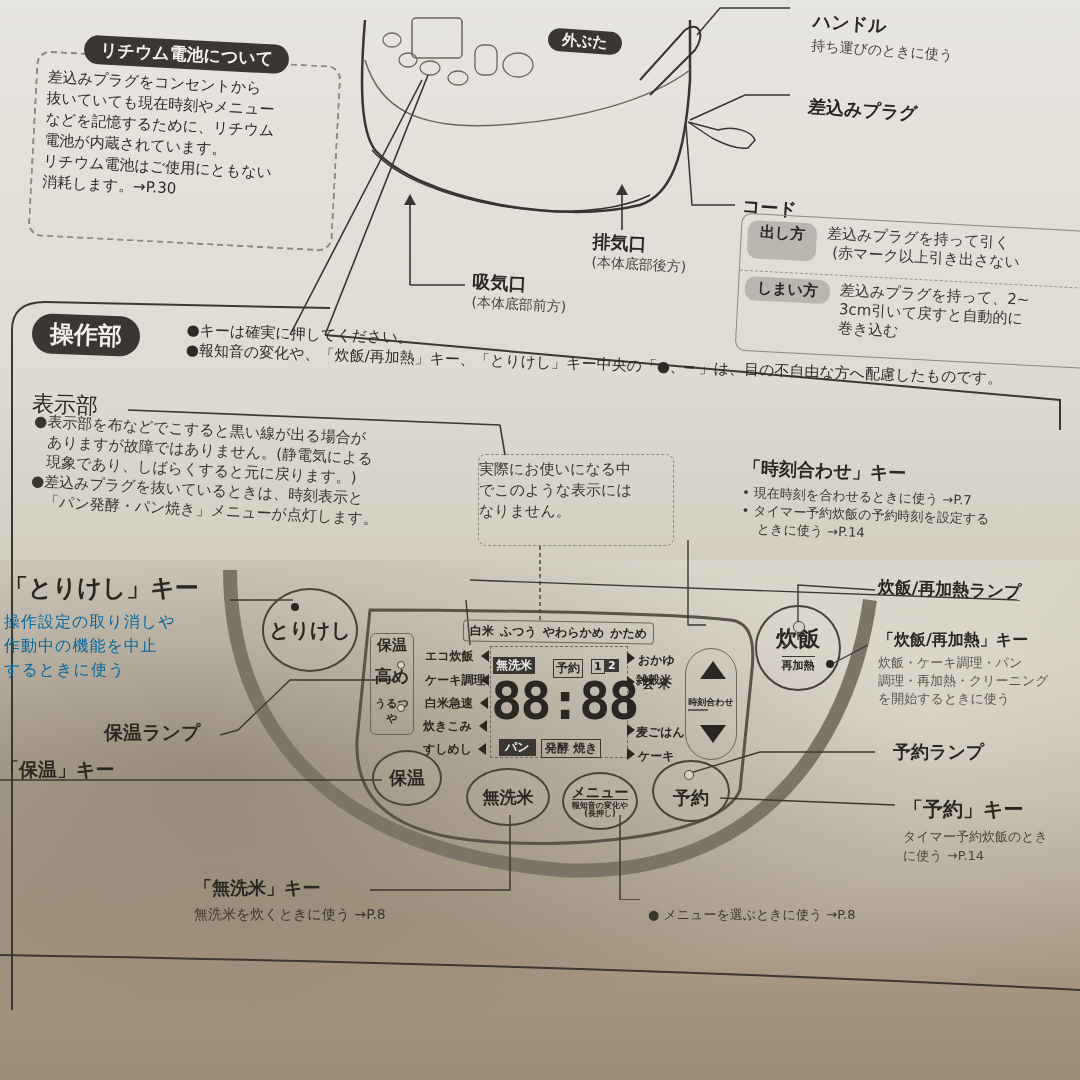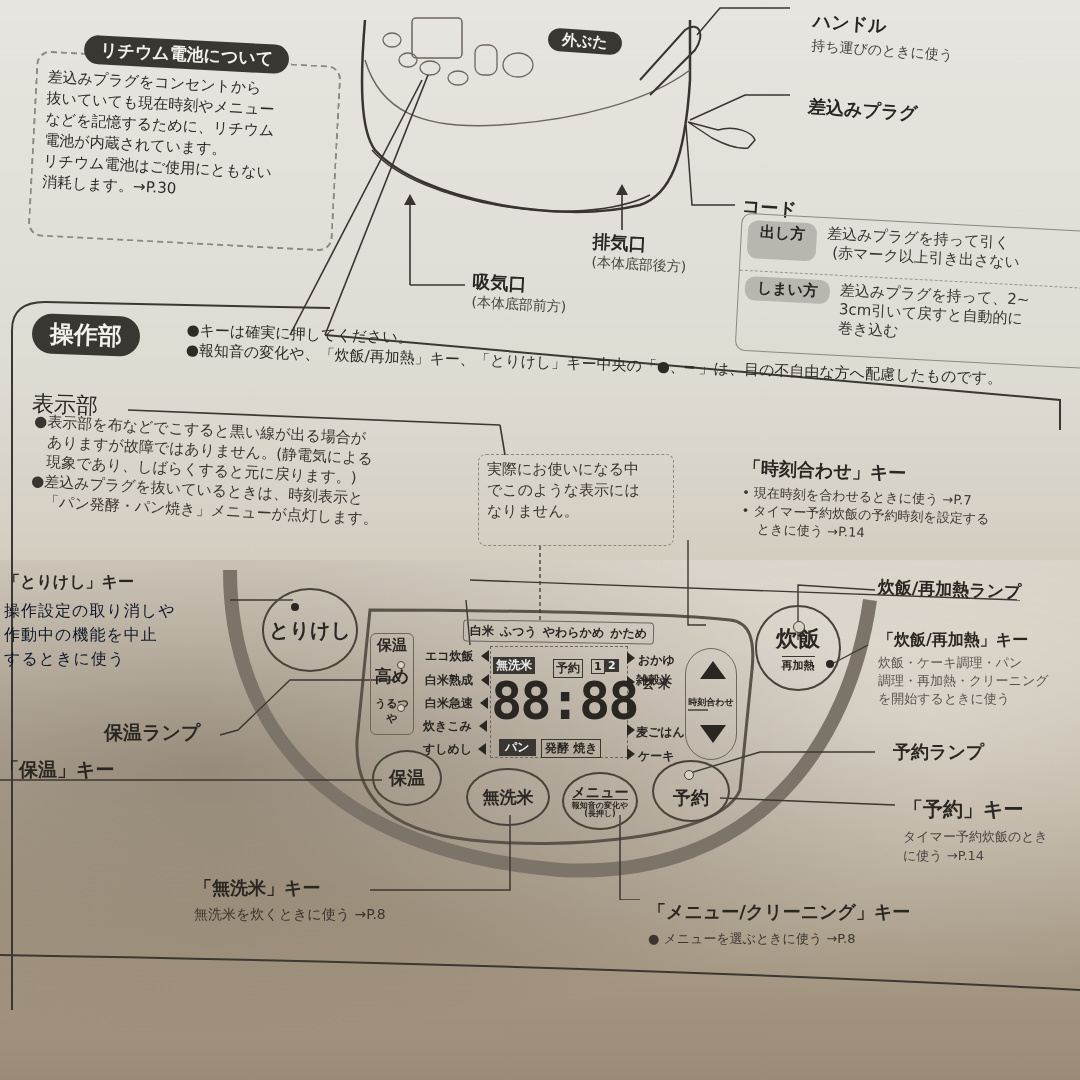--- a/index.html
+++ b/index.html
@@ -145,21 +145,21 @@
 
 <div class="abs" style="left:32px;top:390px;font-size:22px;color:#2a2622;transform:rotate(2deg)">表示部</div>
 <div class="abs" style="left:32px;top:420px;font-size:15px;line-height:20px;color:#3a3530;transform:rotate(3deg)">
   <div>●表示部を布などでこすると黒い線が出る場合が</div>
   <div style="padding-left:14px">ありますが故障ではありません。(静電気による</div>
   <div style="padding-left:14px">現象であり、しばらくすると元に戻ります。)</div>
   <div>●差込みプラグを抜いているときは、時刻表示と</div>
   <div style="padding-left:14px">「パン発酵・パン焼き」メニューが点灯します。</div>
 </div>
 
-<div class="abs note-box" style="left:478px;top:454px;width:196px;height:92px;border-radius:8px;border-width:1.5px;padding:4px 8px;font-size:15px;line-height:21px;color:#3a3530">
+<div class="abs note-box" style="left:478px;top:454px;width:196px;height:92px;border-radius:8px;border-width:1.5px;padding:4px 0;font-size:15px;line-height:21px;color:#3a3530">
   <div>実際にお使いになる中</div>
   <div>でこのような表示には</div>
   <div>なりません。</div>
 </div>
 
 <div class="abs" style="left:742px;top:460px;transform:rotate(2deg)">
   <div class="label" style="font-size:18px">「時刻合わせ」キー</div>
   <div style="font-size:13px;line-height:18px;color:#3a3530;margin-top:4px">
     <div>• 現在時刻を合わせるときに使う →P.7</div>
     <div>• タイマー予約炊飯の予約時刻を設定する</div>
@@ -207,21 +207,21 @@
 </div>
 
 <div class="abs" style="left:463px;top:621px;height:22px;border:1.5px solid #6d665e;border-radius:4px;display:flex;gap:6px;padding:0 6px;font-size:12px;font-weight:bold;align-items:center;transform:rotate(1deg)">
   <span>白米</span>
   <span>ふつう</span>
   <span>やわらかめ</span>
   <span>かため</span>
 </div>
 
 <div class="lcd-item" style="left:425px;top:648px">エコ炊飯</div>
-<div class="lcd-item" style="left:425px;top:672px">白米熟成</div>
+<div class="lcd-item" style="left:425px;top:672px">ケーキ調理</div>
 <div class="lcd-item" style="left:425px;top:695px">白米急速</div>
 <div class="lcd-item" style="left:423px;top:718px">炊きこみ</div>
 <div class="lcd-item" style="left:423px;top:741px">すしめし</div>
 <div class="tri-l" style="left:481px;top:650px"></div>
 <div class="tri-l" style="left:481px;top:674px"></div>
 <div class="tri-l" style="left:480px;top:697px"></div>
 <div class="tri-l" style="left:479px;top:720px"></div>
 <div class="tri-l" style="left:478px;top:743px"></div>
 
 <div class="abs" style="left:490px;top:646px;width:138px;height:112px;border:1.5px dashed #6d665e">
@@ -268,22 +268,22 @@
   <span style="font-size:14px;border-bottom:1.5px solid #3a3632">メニュー</span>
   <span style="font-size:8px;margin-top:2px">報知音の変化や</span>
   <span style="font-size:8px">(長押し)</span>
 </div>
 <div class="btn-oval" style="left:652px;top:760px;width:78px;height:62px;font-size:18px">
   <div class="lamp" style="left:30px;top:8px;width:10px;height:10px"></div>
   <span style="margin-top:14px">予約</span>
 </div>
 
 <div class="abs" style="left:4px;top:572px">
-  <div class="label" style="font-size:16px">「とりけし」キー</div>
-  <div style="font-size:16px;line-height:24px;color:#0f172a;margin-top:6px;letter-spacing:1px">
+  <div class="label" style="font-size:24px">「とりけし」キー</div>
+  <div style="font-size:16px;line-height:24px;color:#0369a1;margin-top:6px;letter-spacing:1px">
     <div>操作設定の取り消しや</div>
     <div>作動中の機能を中止</div>
     <div>するときに使う</div>
   </div>
 </div>
 <div class="abs label" style="left:104px;top:720px;font-size:19px">保温ランプ</div>
 <div class="abs" style="left:0;top:757px">
   <div class="label" style="font-size:19px">「保温」キー</div>
 </div>
 
@@ -303,17 +303,16 @@
     <div>タイマー予約炊飯のとき</div>
     <div>に使う →P.14</div>
   </div>
 </div>
 
 <div class="abs" style="left:194px;top:876px">
   <div class="label" style="font-size:18px">「無洗米」キー</div>
   <div style="font-size:14px;color:#3a3530;margin-top:6px">無洗米を炊くときに使う →P.8</div>
 </div>
 <div class="abs" style="left:648px;top:900px">
-  <div class="label" style="font-size:18px">「メニュー/クリーニング」キー</div>
   <div style="font-size:13px;line-height:22px;color:#3a3530;margin-top:4px">
     <div>● メニューを選ぶときに使う →P.8</div>
   </div>
 </div>
 
 </body></html>

